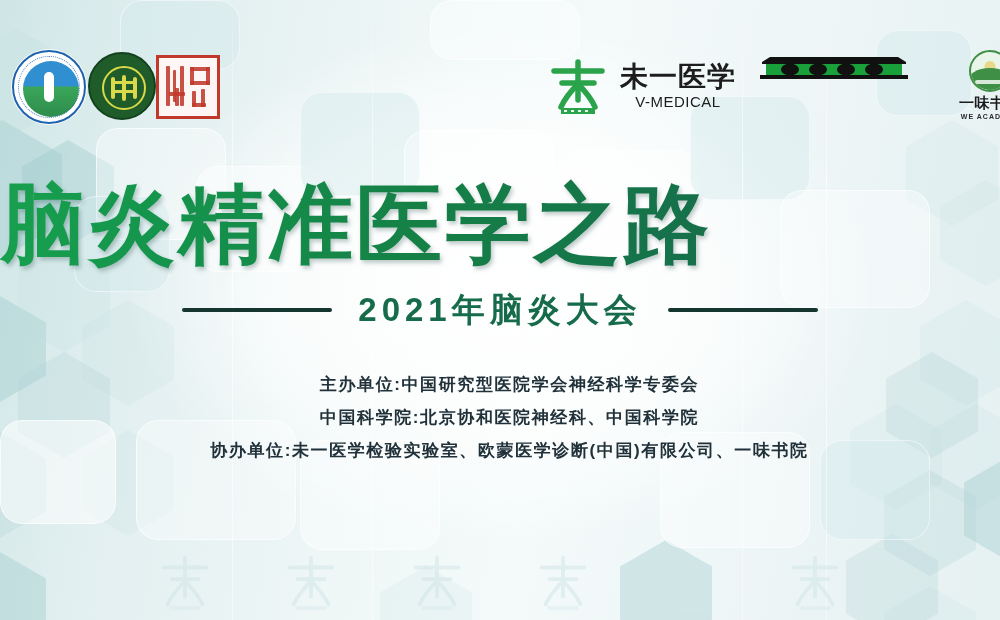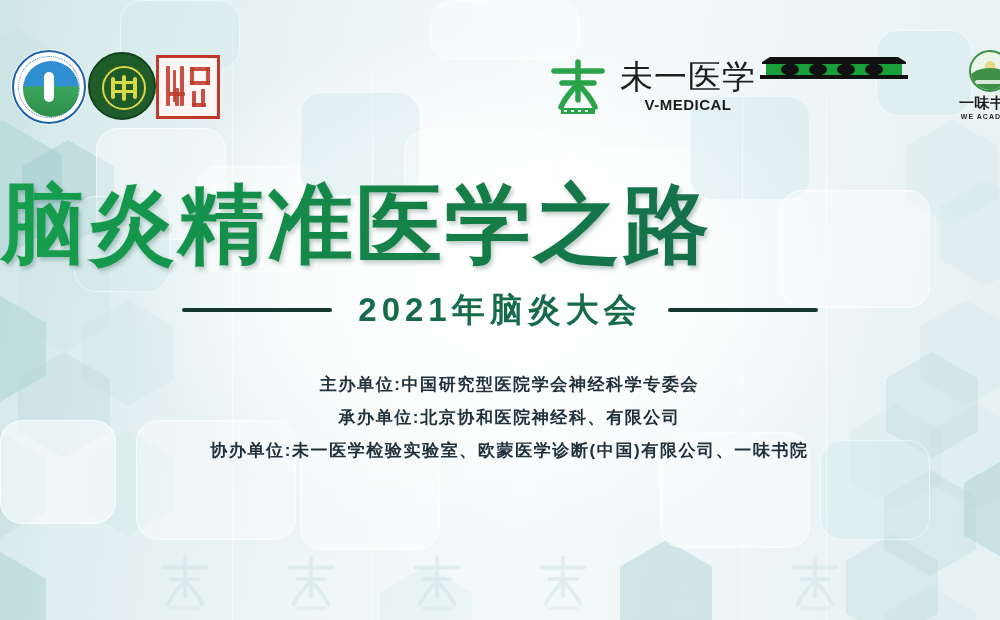--- a/index.html
+++ b/index.html
@@ -114,25 +114,25 @@
   }
 
   
   .lg4{ left:546px; top:52px; height:68px; display:flex; align-items:center; gap:10px; }
   .lg4 .mark{
     width:64px; height:64px; position:relative;
   }
   .lg4 .mark svg{ width:100%; height:100%; display:block; }
   .lg4 .txt{ display:flex; flex-direction:column; align-items:center; }
   .lg4 .cn{
-    font-size:33px; font-weight:400; color:#1d1d1d; letter-spacing:1px;
+    font-size:28px; font-weight:700; color:#1d1d1d; letter-spacing:1px;
     line-height:1.15; white-space:nowrap;
   }
   .lg4 .en{
-    font-size:15px; font-weight:700; color:#1d1d1d; letter-spacing:.5px;
+    font-size:15px; font-weight:400; color:#1d1d1d; letter-spacing:.5px;
     line-height:1.2; white-space:nowrap;
   }
 
   
   .lg5{ left:760px; top:56px; width:150px; }
   .lg5 .band{
     width:148px; height:26px; position:relative;
   }
   .lg5 .band svg{ width:100%; height:100%; display:block; }
   .lg5 .cn{
@@ -452,18 +452,18 @@
     <div class="title">脑炎精准医学之路</div>
 
     <div class="subwrap">
       <div class="subline"></div>
       <div class="subtitle">2021年脑炎大会</div>
       <div class="subline"></div>
     </div>
 
     <div class="orgblock">
       <div class="orgline">主办单位:中国研究型医院学会神经科学专委会</div>
-      <div class="orgline">承办单位:北京协和医院神经科、有限公司</div>
+      <div class="orgline">中国科学院:北京协和医院神经科、中国科学院</div>
       <div class="orgline">协办单位:未一医学检验实验室、欧蒙医学诊断(中国)有限公司、一味书院</div>
     </div>
 
   </div>
 </div>
 
 </body></html>

